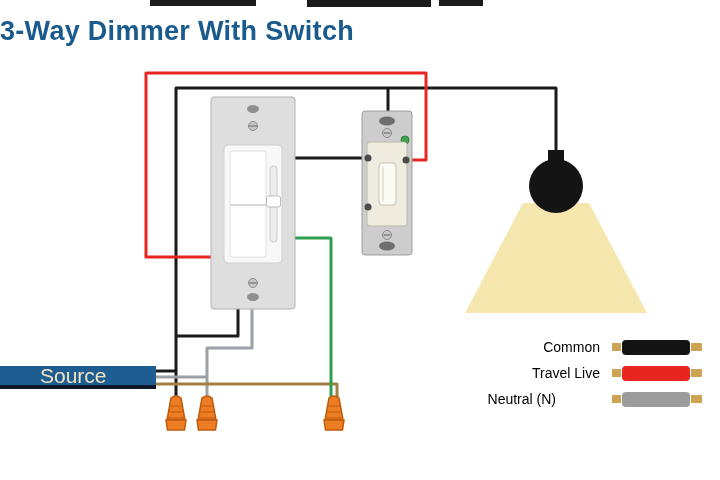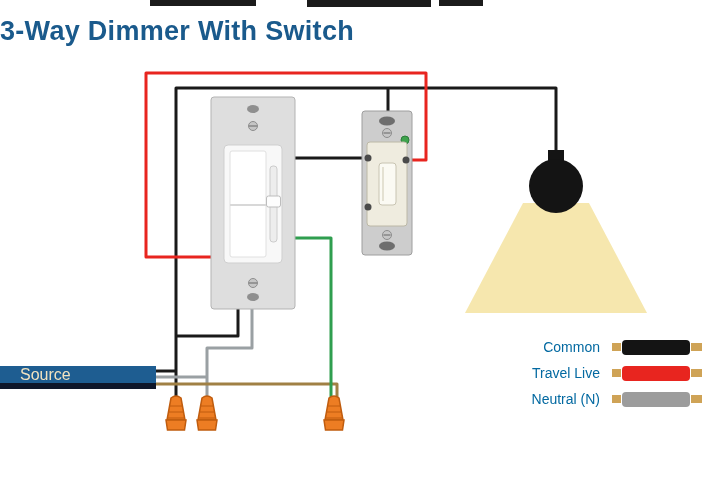--- a/index.html
+++ b/index.html
@@ -14,28 +14,28 @@
   }
   
   .wk{stroke:#1a1a1a;}
   .wr{stroke:#e8251f;}
   .wg{stroke:#9aa0a3;}
   .wt{stroke:#a08044;}
   .wgr{stroke:#2f9e4f;}
   
   .source-bar{
     position:absolute;left:0;top:366px;width:156px;height:23px;background:#1e5d91;
-    display:flex;align-items:center;box-sizing:border-box;padding-left:20px;
-    color:#f2e3c0;font-size:16px;border-bottom:6px solid #0f172a;
+    display:flex;align-items:center;box-sizing:border-box;padding-left:40px;
+    color:#f2e3c0;font-size:21px;border-bottom:4px solid #0f172a;
   }
   
   .legend-row{
     position:absolute;right:18px;display:flex;align-items:center;height:18px;
   }
-  .legend-label{color:#0369a1;font-size:14px;white-space:nowrap;}
+  .legend-label{color:#000000;font-size:14px;white-space:nowrap;}
   .legend-swatch{display:flex;align-items:center;margin-left:12px;}
   .nub-l{width:9px;height:8px;margin-right:1px;}
   .nub-r{width:11px;height:8px;margin-left:1px;}
   .legend-bar{width:68px;height:15px;border-radius:4px;}
 </style>
 </head>
 <body>
 
 <div class="stage">
 
@@ -133,21 +133,21 @@
     </span>
   </div>
   <div class="legend-row" style="top:364px;">
     <span class="legend-label">Travel Live</span>
     <span class="legend-swatch">
       <span class="nub-l" style="background-color: rgb(207, 163, 86);"></span>
       <span class="legend-bar" style="background-color: rgb(232, 37, 31);"></span>
       <span class="nub-r" style="background-color: rgb(207, 163, 86);"></span>
     </span>
   </div>
-  <div class="legend-row" style="top:390px;">
+  <div class="legend-row" style="top:390px;gap:44px;">
     <span class="legend-label">Neutral (N)</span>
     <span class="legend-swatch">
       <span class="nub-l" style="background-color: rgb(207, 163, 86);"></span>
       <span class="legend-bar" style="background-color: rgb(156, 156, 156);"></span>
       <span class="nub-r" style="background-color: rgb(207, 163, 86);"></span>
     </span>
   </div>
 
 </div>
 

